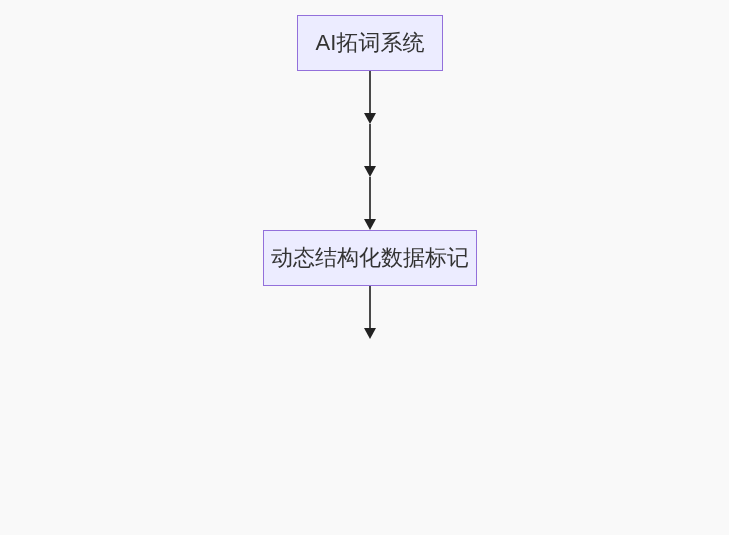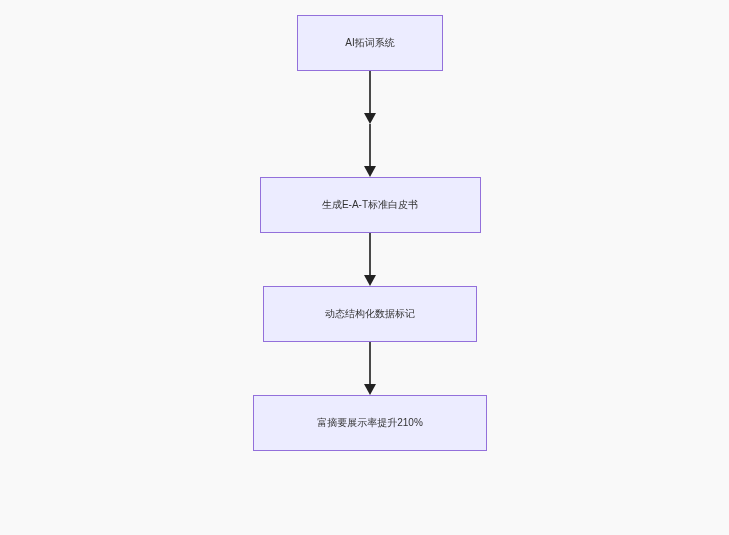--- a/index.html
+++ b/index.html
@@ -29,21 +29,21 @@
   }
   .flow-node {
     box-sizing: border-box;
     height: 56px;
     display: flex;
     align-items: center;
     justify-content: center;
     background: #ececff;
     border: 1.5px solid #9370db;
     color: #333333;
-    font-size: 10px;
+    font-size: 22px;
     line-height: 1;
     white-space: nowrap;
     text-align: center;
   }
   .w1 { width: 146px; }
   .w2 { width: 196px; }
   .w3 { width: 221px; }
   .w4 { width: 214px; }
   .w5 { width: 234px; }
   .flow-arrow {
@@ -67,36 +67,30 @@
       <line x1="7" y1="0" x2="7" y2="43" stroke="#4a4a4a" stroke-width="2"></line>
       <polygon points="1,42 13,42 7,53" fill="#222222"></polygon>
     </svg>
 
 
     <svg class="flow-arrow" viewBox="0 0 14 53" xmlns="http://www.w3.org/2000/svg">
       <line x1="7" y1="0" x2="7" y2="43" stroke="#4a4a4a" stroke-width="2"></line>
       <polygon points="1,42 13,42 7,53" fill="#222222"></polygon>
     </svg>
 
-    <div class="flow-node w3">
-      <span>生成E-A-T标准白皮书</span>
-    </div>
 
     <svg class="flow-arrow" viewBox="0 0 14 53" xmlns="http://www.w3.org/2000/svg">
       <line x1="7" y1="0" x2="7" y2="43" stroke="#4a4a4a" stroke-width="2"></line>
       <polygon points="1,42 13,42 7,53" fill="#222222"></polygon>
     </svg>
 
     <div class="flow-node w4">
       <span>动态结构化数据标记</span>
     </div>
 
     <svg class="flow-arrow" viewBox="0 0 14 53" xmlns="http://www.w3.org/2000/svg">
       <line x1="7" y1="0" x2="7" y2="43" stroke="#4a4a4a" stroke-width="2"></line>
       <polygon points="1,42 13,42 7,53" fill="#222222"></polygon>
     </svg>
 
-    <div class="flow-node w5">
-      <span>富摘要展示率提升210%</span>
-    </div>
 
   </div>
 </div>
 
 </body></html>

